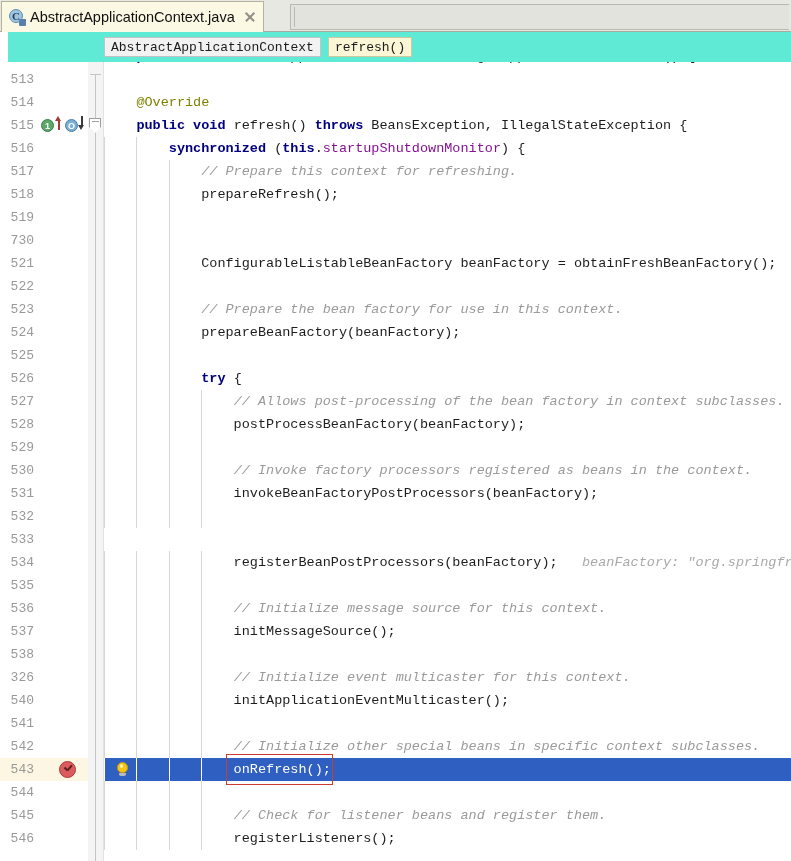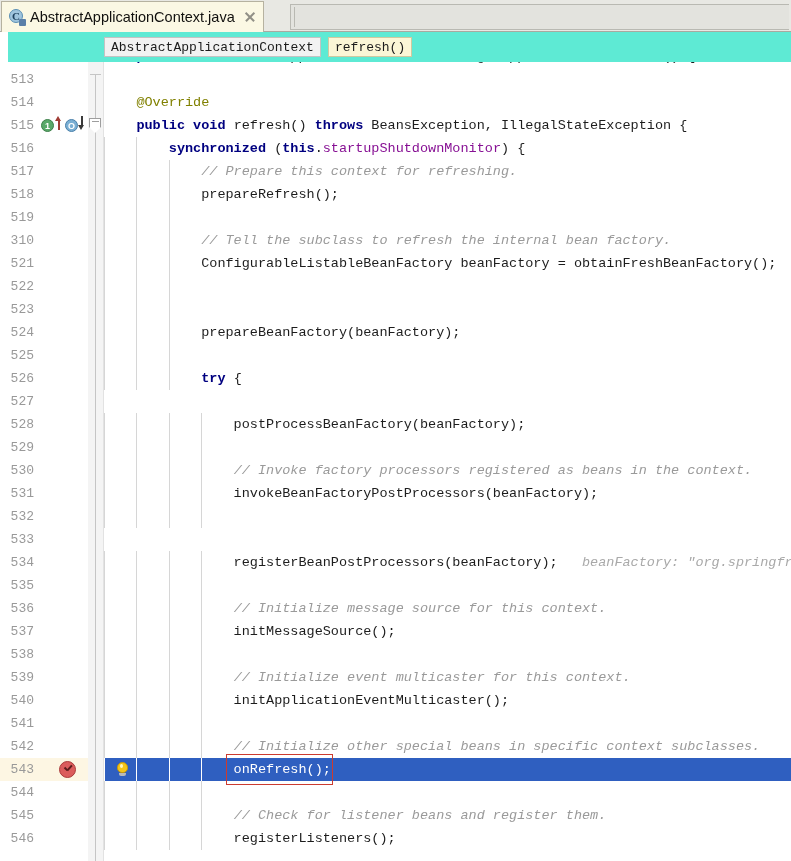--- a/index.html
+++ b/index.html
@@ -398,21 +398,21 @@
         <div class="row" style="top: 98px;">
           <span class="lnum">517</span>
         </div>
         <div class="row" style="top: 121px;">
           <span class="lnum">518</span>
         </div>
         <div class="row" style="top: 144px;">
           <span class="lnum">519</span>
         </div>
         <div class="row" style="top: 167px;">
-          <span class="lnum">310</span>
+          <span class="lnum">730</span>
         </div>
         <div class="row" style="top: 190px;">
           <span class="lnum">521</span>
         </div>
         <div class="row" style="top: 213px;">
           <span class="lnum">522</span>
         </div>
         <div class="row" style="top: 236px;">
           <span class="lnum">523</span>
         </div>
@@ -455,21 +455,21 @@
         <div class="row" style="top: 535px;">
           <span class="lnum">536</span>
         </div>
         <div class="row" style="top: 558px;">
           <span class="lnum">537</span>
         </div>
         <div class="row" style="top: 581px;">
           <span class="lnum">538</span>
         </div>
         <div class="row" style="top: 604px;">
-          <span class="lnum">539</span>
+          <span class="lnum">326</span>
         </div>
         <div class="row" style="top: 627px;">
           <span class="lnum">540</span>
         </div>
         <div class="row" style="top: 650px;">
           <span class="lnum">541</span>
         </div>
         <div class="row" style="top: 673px;">
           <span class="lnum">542</span>
         </div>
@@ -579,57 +579,64 @@
         <div class="row" style="top: 144px;">
           <span class="iguide" style="left: 0px;"></span>
           <span class="iguide" style="left: 32px;"></span>
           <span class="iguide" style="left: 65px;"></span>
           <div class="code"></div>
         </div>
         <div class="row" style="top: 167px;">
           <span class="iguide" style="left: 0px;"></span>
           <span class="iguide" style="left: 32px;"></span>
           <span class="iguide" style="left: 65px;"></span>
-          <div class="code"><span>            </span><span class="tok-cmt">// Tell the subclass to refresh the internal bean factory.</span></div>
+          <div class="code"><span>            </span></div>
         </div>
         <div class="row" style="top: 190px;">
           <span class="iguide" style="left: 0px;"></span>
           <span class="iguide" style="left: 32px;"></span>
           <span class="iguide" style="left: 65px;"></span>
           <div class="code"><span>            ConfigurableListableBeanFactory beanFactory = obtainFreshBeanFactory();</span><span class="tok-hint">   b</span></div>
         </div>
         <div class="row" style="top: 213px;">
           <span class="iguide" style="left: 0px;"></span>
           <span class="iguide" style="left: 32px;"></span>
           <span class="iguide" style="left: 65px;"></span>
           <div class="code"></div>
         </div>
         <div class="row" style="top: 236px;">
           <span class="iguide" style="left: 0px;"></span>
           <span class="iguide" style="left: 32px;"></span>
           <span class="iguide" style="left: 65px;"></span>
-          <div class="code"><span>            </span></div>
+          <div class="code"><span>            </span><span class="tok-cmt">// Prepare the bean factory for use in this context.</span></div>
         </div>
         <div class="row" style="top: 259px;">
           <span class="iguide" style="left: 0px;"></span>
           <span class="iguide" style="left: 32px;"></span>
           <span class="iguide" style="left: 65px;"></span>
           <div class="code"><span>            prepareBeanFactory(beanFactory);</span></div>
         </div>
         <div class="row" style="top: 282px;">
           <span class="iguide" style="left: 0px;"></span>
           <span class="iguide" style="left: 32px;"></span>
           <span class="iguide" style="left: 65px;"></span>
           <div class="code"></div>
         </div>
         <div class="row" style="top: 305px;">
           <span class="iguide" style="left: 0px;"></span>
           <span class="iguide" style="left: 32px;"></span>
           <span class="iguide" style="left: 65px;"></span>
           <div class="code"><span>            </span><span class="tok-kw">try</span><span> {</span></div>
+        </div>
+        <div class="row" style="top: 328px;">
+          <span class="iguide" style="left: 0px;"></span>
+          <span class="iguide" style="left: 32px;"></span>
+          <span class="iguide" style="left: 65px;"></span>
+          <span class="iguide" style="left: 97px;"></span>
+          <div class="code"><span>                </span><span class="tok-cmt">// Allows post-processing of the bean factory in context subclasses.</span></div>
         </div>
         <div class="row" style="top: 351px;">
           <span class="iguide" style="left: 0px;"></span>
           <span class="iguide" style="left: 32px;"></span>
           <span class="iguide" style="left: 65px;"></span>
           <span class="iguide" style="left: 97px;"></span>
           <div class="code"><span>                postProcessBeanFactory(beanFactory);</span></div>
         </div>
         <div class="row" style="top: 374px;">
           <span class="iguide" style="left: 0px;"></span>

